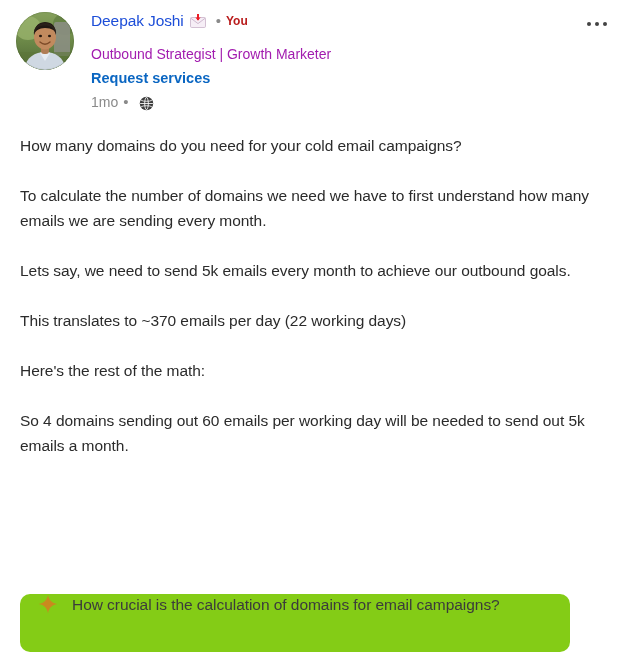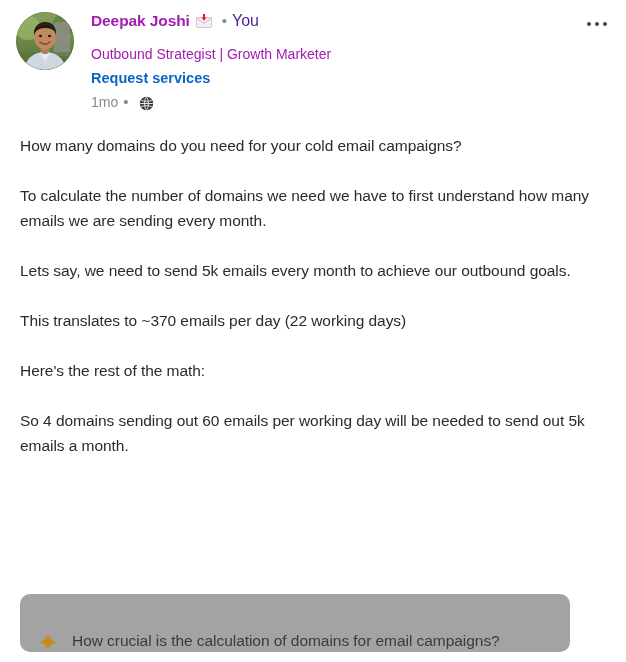--- a/index.html
+++ b/index.html
@@ -51,35 +51,35 @@
   }
 
   .name-line {
     font-size: 15.5px;
     line-height: 20px;
     white-space: nowrap;
     display: flex;
     align-items: center;
   }
   .author-name {
-    font-weight: bold;
-    color: #a21caf;
+    font-weight: normal;
+    color: #1d4ed8;
     letter-spacing: -0.1px;
   }
   .name-emoji {
     font-size: 14px;
     margin: 0 5px 0 6px;
     line-height: 1;
     display: inline-block;
   }
   .name-emoji svg { display:block; }
   .you-label {
-    color: #4c1d95;
-    font-weight: normal;
-    font-size: 16px;
+    color: #b91c1c;
+    font-weight: bold;
+    font-size: 12px;
   }
   .dot-sep {
     color: #8a8a8a;
     margin: 0 5px;
     font-size: 15px;
   }
 
   .headline {
     font-size: 14px;
     line-height: 19px;
@@ -154,24 +154,24 @@
   }
 
   
   .suggestion-chip {
     position: absolute;
     left: 20px;
     top: 594px;
     width: 550px;
     height: 58px;
     box-sizing: border-box;
-    background: #a3a3a3;
+    background: #84cc16;
     border-radius: 10px;
     display: flex;
-    align-items: flex-end;
+    align-items: flex-start;
     padding: 0 18px;
     cursor: pointer;
   }
   .sparkle-icon {
     flex: 0 0 auto;
     margin-right: 14px;
     display: inline-flex;
     align-items: center;
   }
   .sparkle-icon svg { display: block; }

